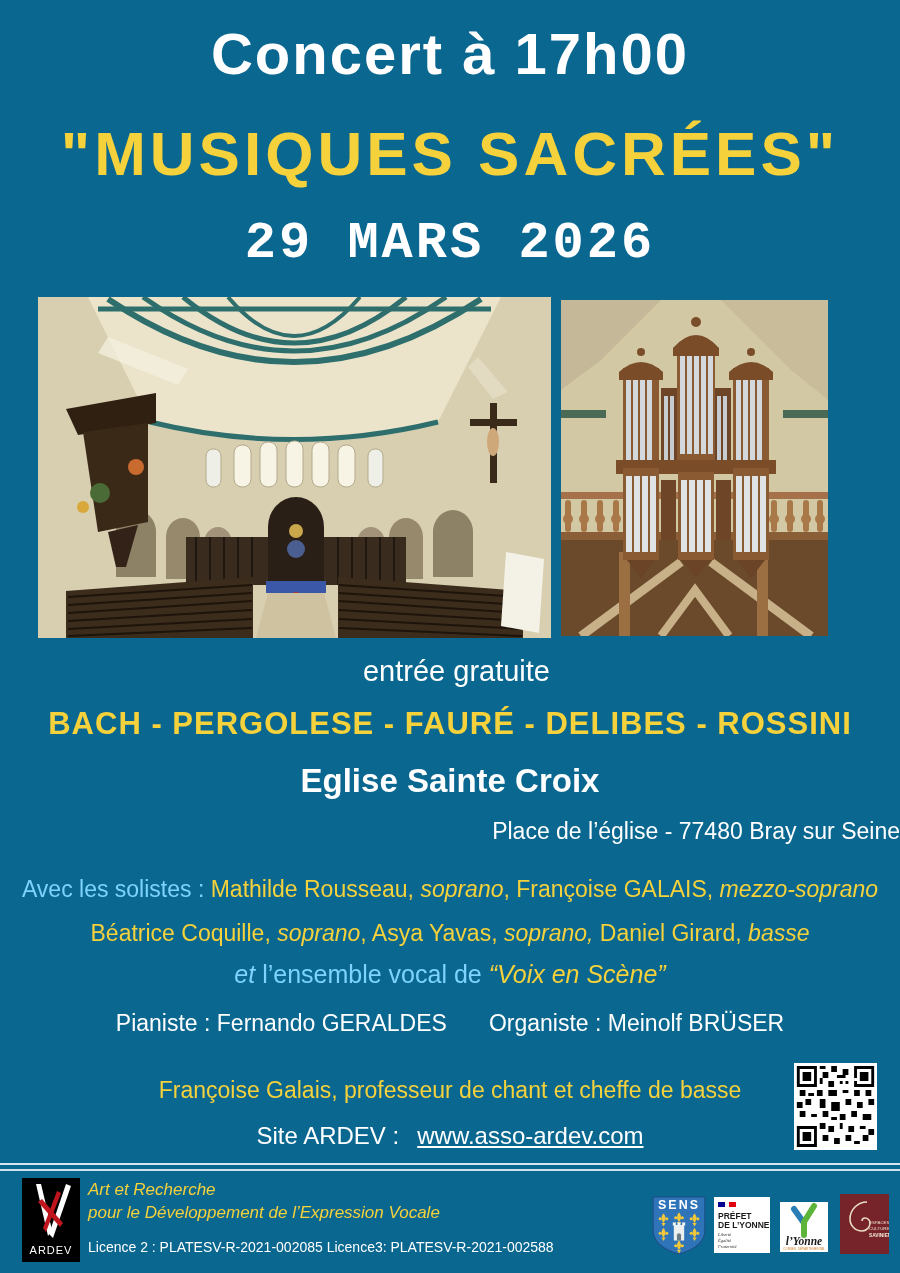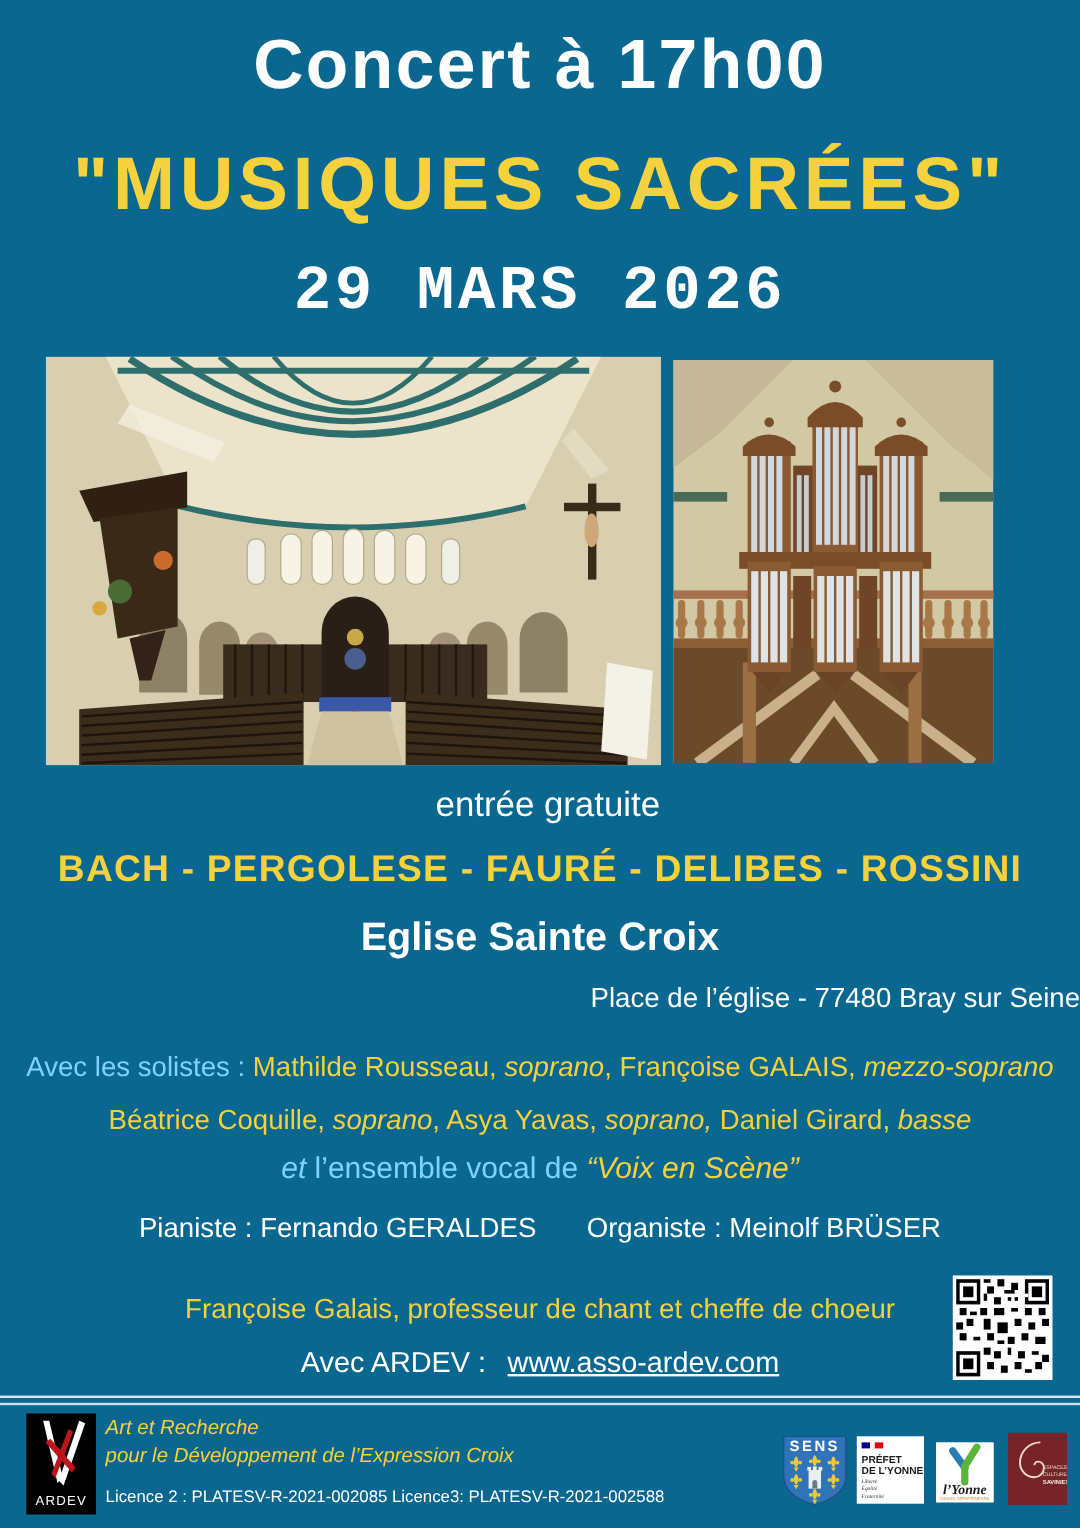--- a/index.html
+++ b/index.html
@@ -269,24 +269,24 @@
   </p>
 
   <p class="abs ensemble">
     <span class="white it">et</span><span class="white"> l’ensemble vocal de </span><span class="yellow it">“Voix en Scène”</span>
   </p>
 
   <p class="abs musicians">
     <span>Pianiste : Fernando GERALDES</span><span class="organ-seg">Organiste : Meinolf BRÜSER</span>
   </p>
 
-  <p class="abs director">Françoise Galais, professeur de chant et cheffe de choeur</p>
+  <p class="abs director">Françoise Galais, professeur de chant et cheffe de basse</p>
 
   <p class="abs site-line">
-    <span>Avec ARDEV :</span><a>www.asso-ardev.com</a>
+    <span>Site ARDEV :</span><a>www.asso-ardev.com</a>
   </p>
 
   <div class="qr">
     <svg viewBox="0 0 29 29" preserveAspectRatio="none">
       <rect x="0" y="0" width="29" height="29" fill="#ffffff"></rect>
       <g fill="#000000">
         <rect x="1" y="1" width="7" height="7"></rect>
           <rect x="21" y="1" width="7" height="7"></rect>
           <rect x="1" y="21" width="7" height="7"></rect>
         <rect x="2" y="2" width="5" height="5" fill="#ffffff"></rect>
@@ -348,21 +348,21 @@
       <rect x="0" y="0" width="58" height="84" fill="#000000"></rect>
       <polygon points="14,6 19,6 30,52 26,58" fill="#ffffff"></polygon>
       <polygon points="44,6 49,8 31,60 27,56" fill="#ffffff"></polygon>
       <polygon points="16,24 20,21 41,45 38,49" fill="#c0151c"></polygon>
       <polygon points="35,13 39,15 24,54 21,50" fill="#c0151c"></polygon>
       <text x="29" y="76" text-anchor="middle" font-family="Liberation Sans, sans-serif" font-size="11" letter-spacing="1" fill="#ffffff">ARDEV</text>
     </svg>
   </div>
 
   <div class="org1">Art et Recherche</div>
-  <div class="org2">pour le Développement de l’Expression Croix</div>
+  <div class="org2">pour le Développement de l’Expression Vocale</div>
   <div class="licences">Licence 2 : PLATESV-R-2021-002085 Licence3: PLATESV-R-2021-002588</div>
 
   <div class="partner logo-sens">
     <svg viewBox="0 0 54 58">
       <defs>
         <g id="fdl" fill="#f2c83a">
           <path d="M0,3 C-3,0 -2,-4 0,-6 C2,-4 3,0 0,3 Z"></path>
           <circle cx="-3.2" cy="-1" r="1.5"></circle>
             <circle cx="3.2" cy="-1" r="1.5"></circle>
           <path d="M-2,3 L2,3 L0,6.5 Z"></path>

